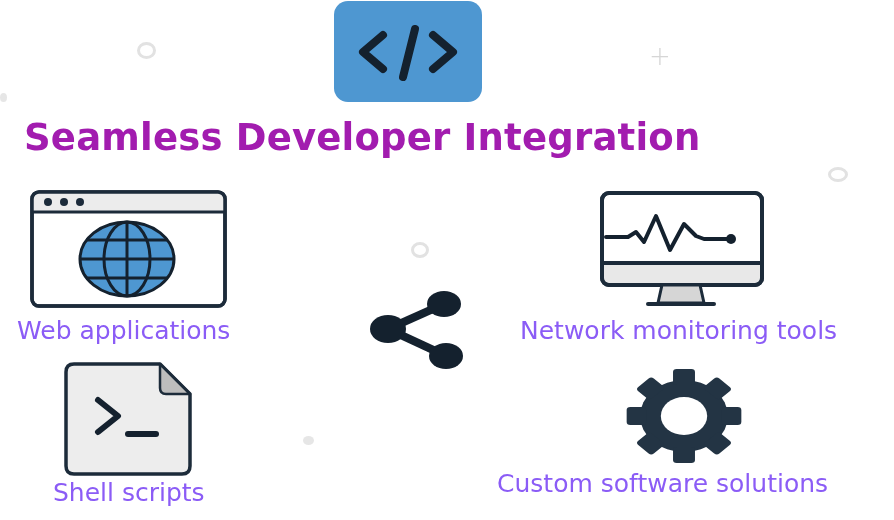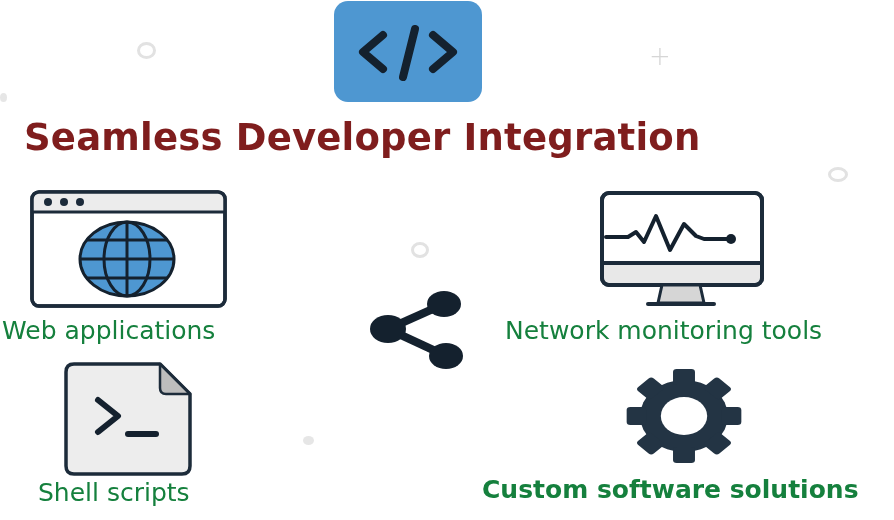--- a/index.html
+++ b/index.html
@@ -17,24 +17,24 @@
     .deco-dot { position: absolute; background: #e6e6e6; border-radius: 50%; }
     .deco-plus { position: absolute; color: #d6d6d6; font-size: 26px; line-height: 1; font-weight: 300; }
     .hero-icon {
       position: absolute; left: 334px; top: 1px; width: 148px; height: 101px;
       background: #4e97d1; border-radius: 14px;
       display: flex; align-items: center; justify-content: center;
     }
     .title {
       position: absolute; left: 24px; top: 116px;
       font-size: 37px; font-weight: bold; letter-spacing: 0.2px;
-      color: #7f1d1d; white-space: nowrap;
+      color: #a21caf; white-space: nowrap;
     }
     .label {
-      position: absolute; font-size: 25px; color: #15803d; white-space: nowrap;
+      position: absolute; font-size: 25px; color: #8b5cf6; white-space: nowrap; margin-left: 15px;
     }
   </style>
 </head>
 <body>
 
 <div class="deco-ring" style="left:137px;top:42px;width:19px;height:17px;"></div>
 <div class="deco-ring" style="left:828px;top:167px;width:20px;height:15px;"></div>
 <div class="deco-ring" style="left:411px;top:242px;width:18px;height:16px;"></div>
 <div class="deco-dot" style="left:0px;top:93px;width:7px;height:9px;"></div>
 <div class="deco-dot" style="left:303px;top:436px;width:11px;height:9px;"></div>
@@ -111,14 +111,14 @@
         <rect x="-9" y="-47" width="18" height="16" rx="3" transform="rotate(90)"></rect>
         <rect x="-9" y="-47" width="18" height="16" rx="3" transform="rotate(135)"></rect>
         <rect x="-9" y="-47" width="18" height="16" rx="3" transform="rotate(180)"></rect>
         <rect x="-9" y="-47" width="18" height="16" rx="3" transform="rotate(225)"></rect>
         <rect x="-9" y="-47" width="18" height="16" rx="3" transform="rotate(270)"></rect>
         <rect x="-9" y="-47" width="18" height="16" rx="3" transform="rotate(315)"></rect>
       </g>
       <circle r="19" fill="#ffffff"></circle>
     </g>
   </svg>
-  <div class="label" style="left:12px;top:115px;font-weight:bold;">Custom software solutions</div>
+  <div class="label" style="left:12px;top:109px;">Custom software solutions</div>
 </div>
 
 </body></html>

